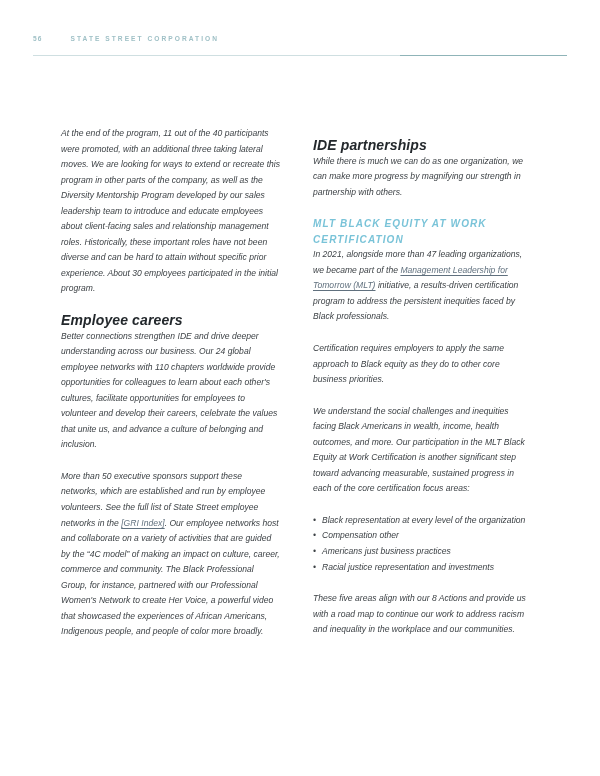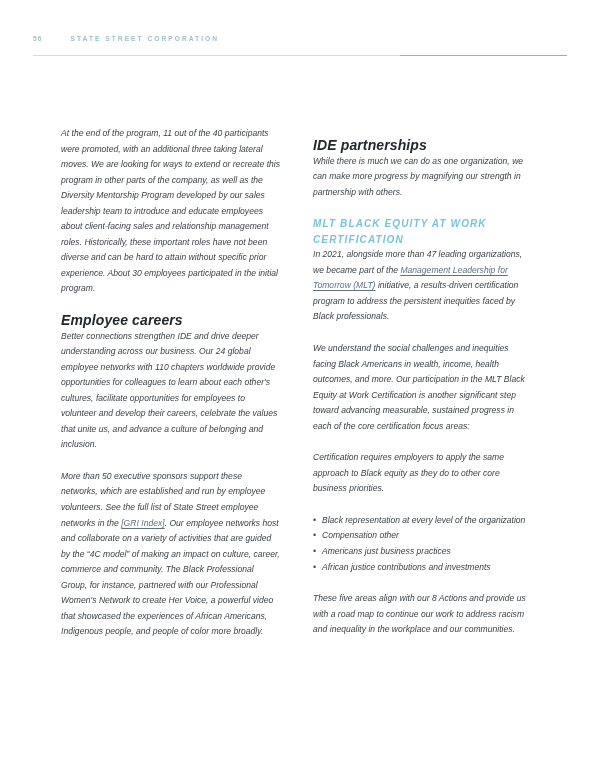--- a/index.html
+++ b/index.html
@@ -155,28 +155,28 @@
       <p class="para"><span>More than 50 executive sponsors support these networks, which are established and run by employee volunteers. See the full list of State Street employee networks in the </span><a class="doc-link" href="#">[GRI Index]</a><span>. Our employee networks host and collaborate on a variety of activities that are guided by the “4C model” of making an impact on culture, career, commerce and community. The Black Professional Group, for instance, partnered with our Professional Women's Network to create Her Voice, a powerful video that showcased the experiences of African Americans, Indigenous people, and people of color more broadly.</span></p>
     </div>
 
     <div class="col">
       <div class="subhead">IDE partnerships</div>
       <p>While there is much we can do as one organization, we can make more progress by magnifying our strength in partnership with others.</p>
 
       <div class="eyebrow">MLT BLACK EQUITY AT WORK CERTIFICATION</div>
       <p class="para"><span>In 2021, alongside more than 47 leading organizations, we became part of the </span><a class="doc-link" href="#">Management Leadership for Tomorrow (MLT)</a><span> initiative, a results-driven certification program to address the persistent inequities faced by Black professionals.</span></p>
 
+      <p>Certification requires employers to apply the same approach to Black equity as they do to other core business priorities.</p>
+
       <p>We understand the social challenges and inequities facing Black Americans in wealth, income, health outcomes, and more. Our participation in the MLT Black Equity at Work Certification is another significant step toward advancing measurable, sustained progress in each of the core certification focus areas:</p>
-
-      <p>Certification requires employers to apply the same approach to Black equity as they do to other core business priorities.</p>
 
       <ul class="bullets">
         <li>Black representation at every level of the organization</li>
         <li>Compensation other</li>
         <li>Americans just business practices</li>
-        <li>African justice contributions and investments</li>
+        <li>Racial justice representation and investments</li>
       </ul>
 
       <p>These five areas align with our 8 Actions and provide us with a road map to continue our work to address racism and inequality in the workplace and our communities.</p>
     </div>
 
   </div>
 </div>
 
 </body></html>

